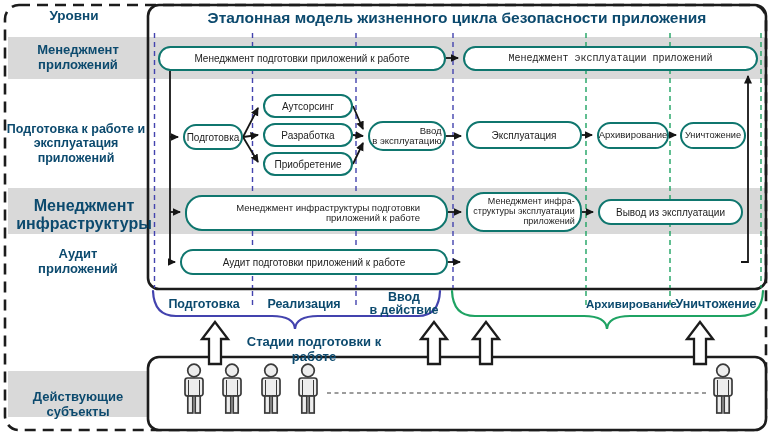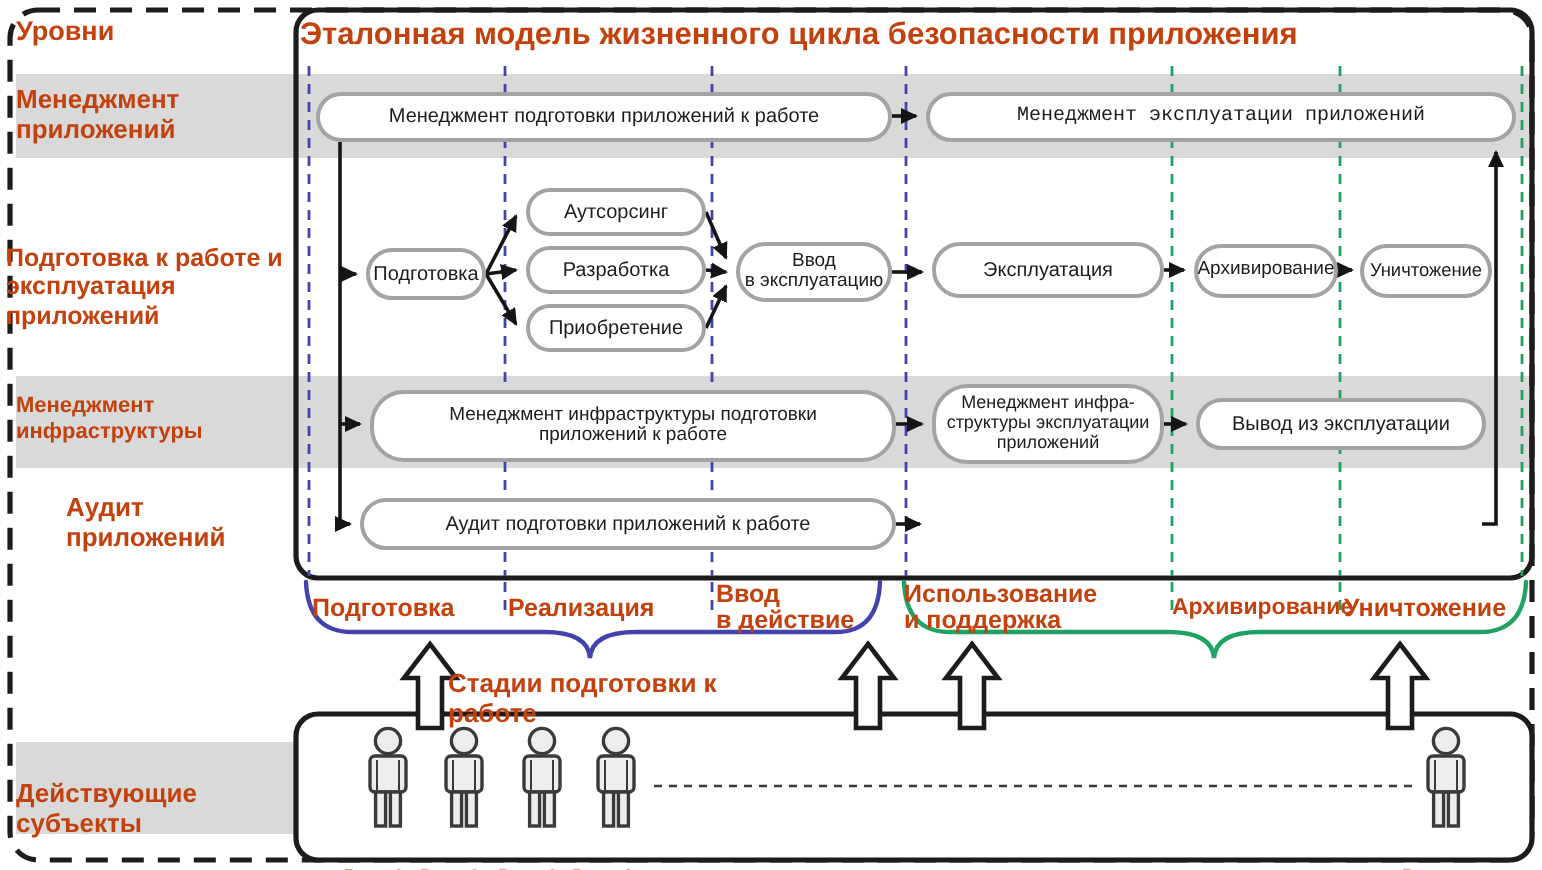--- a/index.html
+++ b/index.html
@@ -1,21 +1,21 @@
 <!DOCTYPE html>
 <html><head>
 <meta charset="utf-8">
 <style>
   html,body{margin:0;padding:0;background:#fff;}
   .stage{position:relative;width:771px;height:435px;background:#fff;overflow:hidden;
          font-family:"Liberation Sans","DejaVu Sans",sans-serif;color:#141414;}
   .stage svg{position:absolute;left:0;top:0;}
-  .lbl{position:absolute;font-weight:bold;color:#c2410c;line-height:1.15;}
-  .node{position:absolute;box-sizing:border-box;background:#fff;border:2px solid #a3a3a3;
-        display:flex;align-items:center;justify-content:center;text-align:center;
+  .lbl{position:absolute;text-align:center;font-weight:bold;color:#0c4a6e;line-height:1.15;}
+  .node{position:absolute;box-sizing:border-box;background:#fff;border:2px solid #0f766e;
+        display:flex;align-items:center;justify-content:center;text-align:right;
         font-size:10px;line-height:1.1;color:#1c1c1c;}
   .pre{white-space:pre-line;}
   .f95{font-size:9.5px;} .f9{font-size:9px;} .f92{font-size:9.2px;}
   .stageLbl{font-size:12.5px;} .groupLbl{font-size:13px;} .roleLbl{font-size:9px;margin-top:17px;}
 </style>
 </head>
 <body>
 
 <div class="stage">
 
@@ -129,21 +129,21 @@
           <rect x="1.2" y="1" width="5" height="17"></rect>
       </g>
     </g>
   </svg>
 
   <div class="lbl" style="left:150px;top:9px;width:614px;font-size:15.5px;">Эталонная модель жизненного цикла безопасности приложения</div>
 
   <div class="lbl" style="left:8px;top:8px;width:132px;font-size:13.5px;">Уровни</div>
   <div class="lbl" style="left:8px;top:43px;width:140px;font-size:13px;">Менеджмент приложений</div>
   <div class="lbl" style="left:3px;top:122px;width:146px;font-size:12.5px;">Подготовка к работе и эксплуатация приложений</div>
-  <div class="lbl" style="left:8px;top:197px;width:152px;font-size:11px;">Менеджмент инфраструктуры</div>
+  <div class="lbl" style="left:8px;top:197px;width:152px;font-size:16px;">Менеджмент инфраструктуры</div>
   <div class="lbl" style="left:33px;top:247px;width:90px;font-size:13px;">Аудит приложений</div>
   <div class="lbl" style="left:8px;top:390px;width:140px;font-size:13px;">Действующие субъекты</div>
 
   <div class="node" style="left:158px;top:46px;width:288px;height:25px;border-radius:13px;">Менеджмент подготовки приложений к работе</div>
   <div class="node" style="left:463px;top:46px;width:295px;height:25px;border-radius:13px;font-family:Liberation Mono, monospace;">Менеджмент эксплуатации приложений</div>
 
   <div class="node" style="left:183px;top:124px;width:60px;height:26px;border-radius:14px;">Подготовка</div>
   <div class="node" style="left:263px;top:94px;width:90px;height:24px;border-radius:13px;">Аутсорсинг</div>
   <div class="node" style="left:263px;top:123px;width:90px;height:24px;border-radius:13px;">Разработка</div>
   <div class="node" style="left:263px;top:152px;width:90px;height:24px;border-radius:13px;">Приобретение</div>
@@ -158,22 +158,20 @@
 структуры эксплуатации
 приложений</div>
   <div class="node" style="left:598px;top:199px;width:145px;height:26px;border-radius:13px;">Вывод из эксплуатации</div>
 
   <div class="node" style="left:180px;top:249px;width:268px;height:26px;border-radius:13px;">Аудит подготовки приложений к работе</div>
 
   <div class="lbl stageLbl" style="left:156px;top:297px;width:96px;">Подготовка</div>
   <div class="lbl stageLbl" style="left:254px;top:297px;width:100px;">Реализация</div>
   <div class="lbl stageLbl pre" style="left:358px;top:291px;width:92px;line-height:1.05;">Ввод
 в действие</div>
-  <div class="lbl stageLbl pre" style="left:452px;top:291px;width:132px;line-height:1.05;">Использование
-и поддержка</div>
   <div class="lbl" style="left:586px;top:298px;width:86px;font-size:11.5px;">Архивирование</div>
   <div class="lbl stageLbl" style="left:672px;top:297px;width:88px;">Уничтожение</div>
 
   <div class="lbl groupLbl" style="left:224px;top:335px;width:180px;">Стадии подготовки к работе</div>
 
   <div class="lbl roleLbl" style="left:172px;top:416px;width:44px;">Роль 1</div>
   <div class="lbl roleLbl" style="left:210px;top:416px;width:44px;">Роль 2</div>
   <div class="lbl roleLbl" style="left:249px;top:416px;width:44px;">Роль 3</div>
   <div class="lbl roleLbl" style="left:286px;top:416px;width:44px;">Роль 4</div>
   <div class="lbl roleLbl" style="left:701px;top:416px;width:44px;">Роль n</div>

